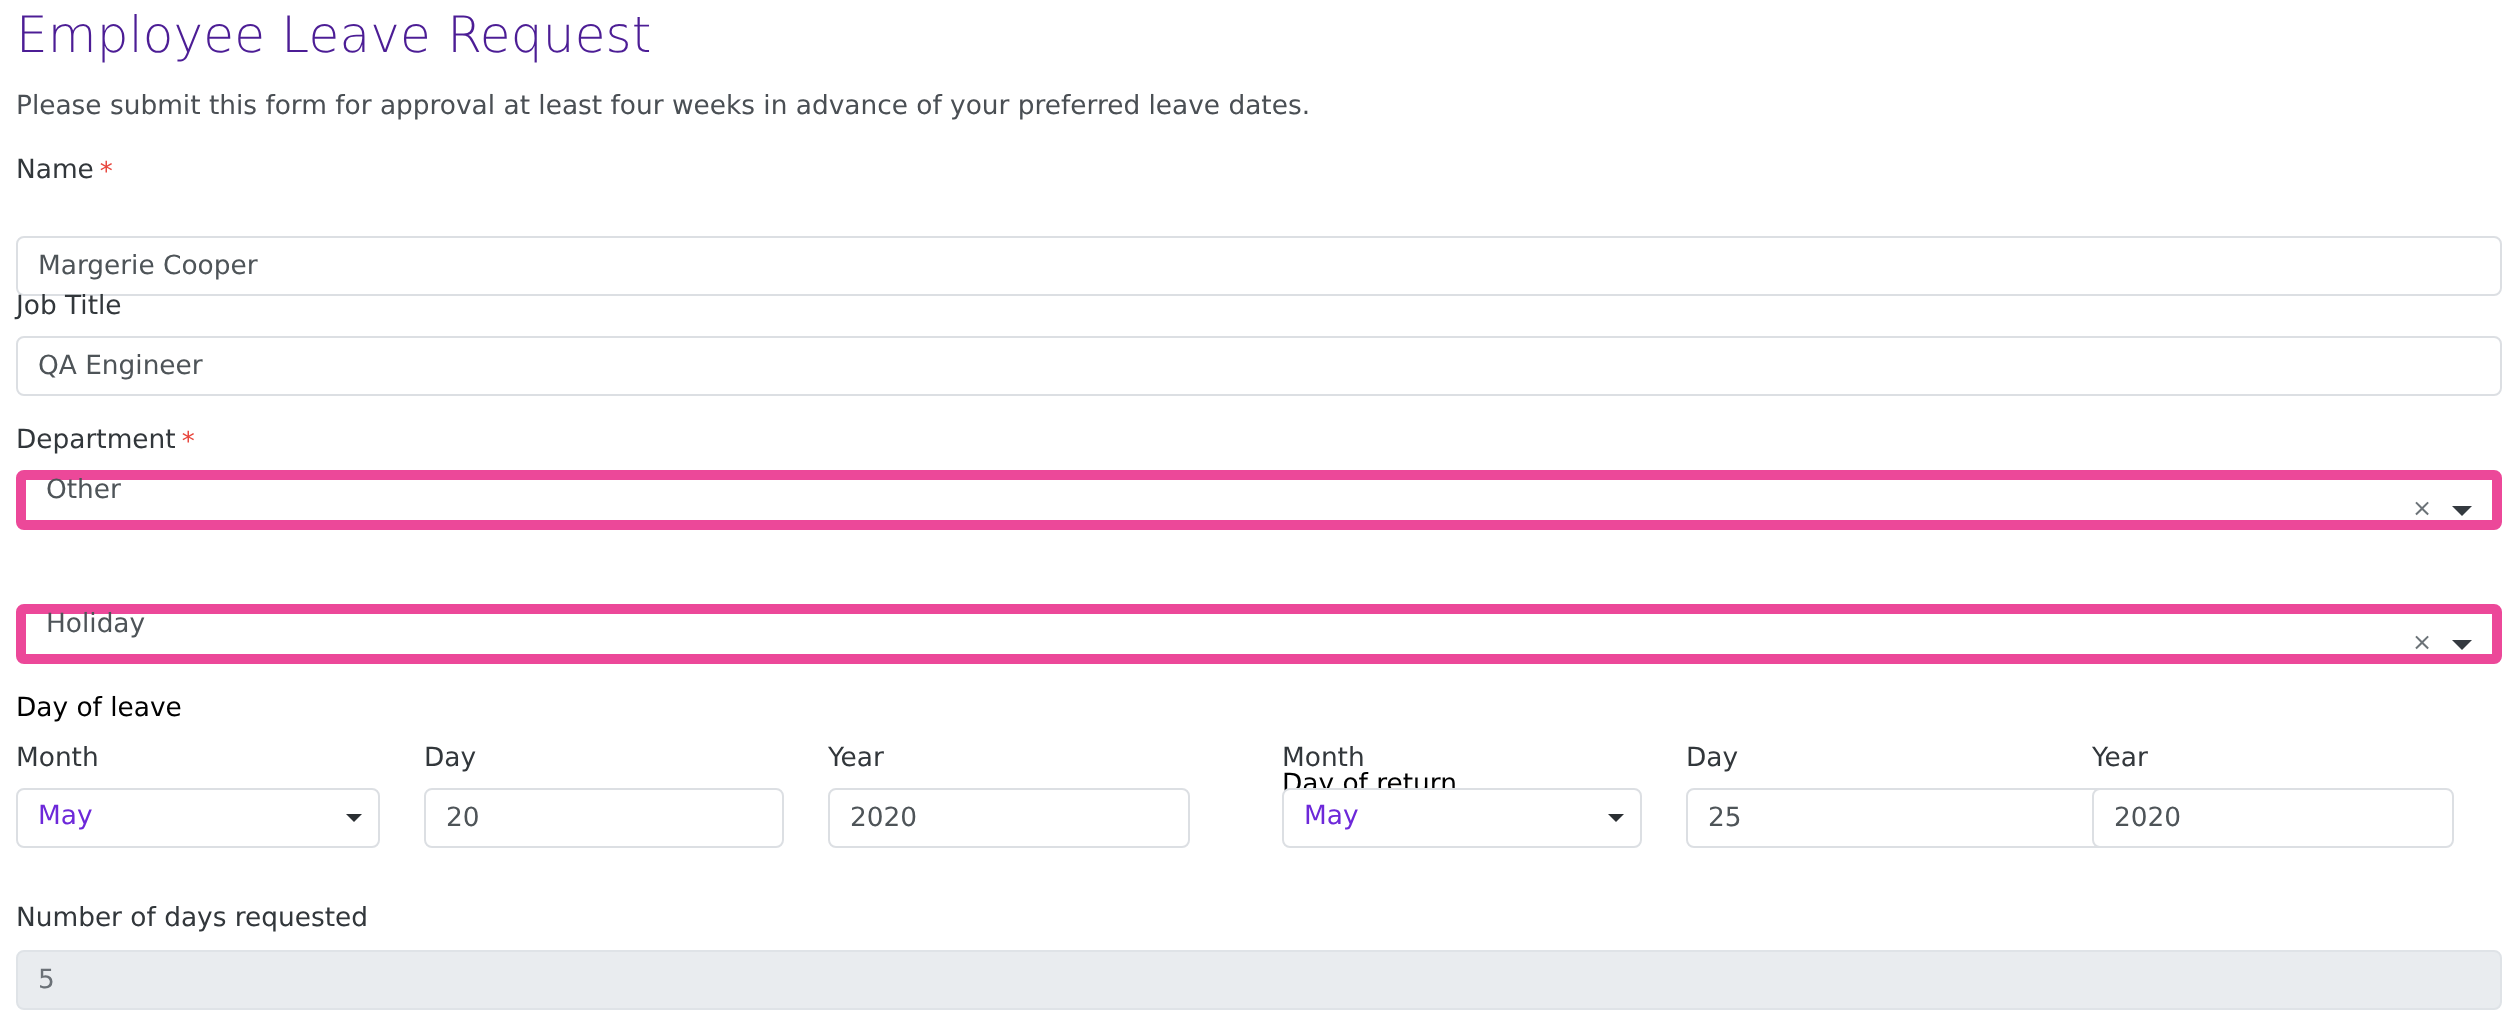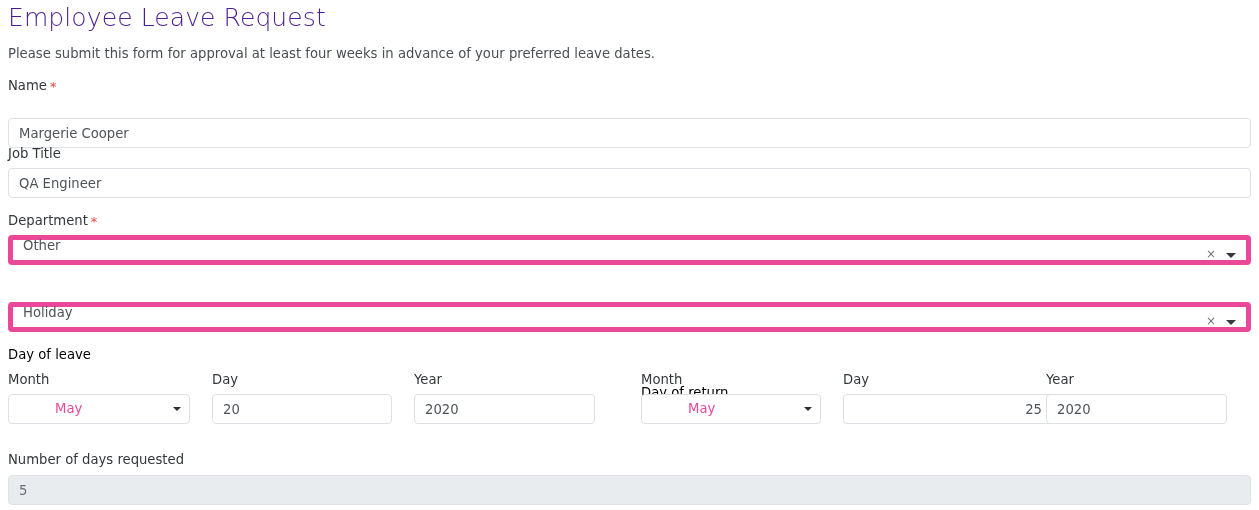--- a/index.html
+++ b/index.html
@@ -149,25 +149,24 @@
     border-radius: 4px;
     background: #ffffff;
     display: flex;
     align-items: center;
     padding: 0 8px 0 10px;
     cursor: default;
   }
   .native-select .sel-value {
     flex: 1 1 auto;
     font-size: 13.2px;
-    color: #ec4899;
+    color: #6d28d9;
     line-height: 28px;
     white-space: nowrap;
     overflow: hidden;
-    margin-left: 36px;
   }
   .native-select .sel-caret {
     flex: 0 0 auto;
     width: 8px;
     height: 8px;
     position: relative;
   }
   .native-select .sel-caret::after {
     content: "";
     position: absolute;
@@ -229,21 +228,21 @@
 
   <div class="group-label" style="left:641px; top:346px;margin-top:38px;">Day of return</div>
 
   <div class="field-label" style="left:641px; top:371px;">Month</div>
   <div class="native-select" style="left:641px; top:394px; width:180px;">
     <span class="sel-value">May</span>
     <span class="sel-caret"></span>
   </div>
 
   <div class="field-label" style="left:843px; top:371px;">Day</div>
-  <input class="text-input" style="left: 843px; top: 394px; width: 210px; text-align: right;" value="25">
+  <input class="text-input" style="left: 843px; top: 394px; width: 210px;" value="25">
 
   <div class="field-label" style="left:1046px; top:371px;">Year</div>
   <input class="text-input" style="left: 1046px; top: 394px; width: 181px;" value="2020">
 
   <div class="field-label" style="left:8px; top:451px;">Number of days requested</div>
   <input class="text-input disabled" style="left: 8px; top: 475px; width: 1243px;" readonly="" value="5">
 
 </div>
 
 </body></html>

